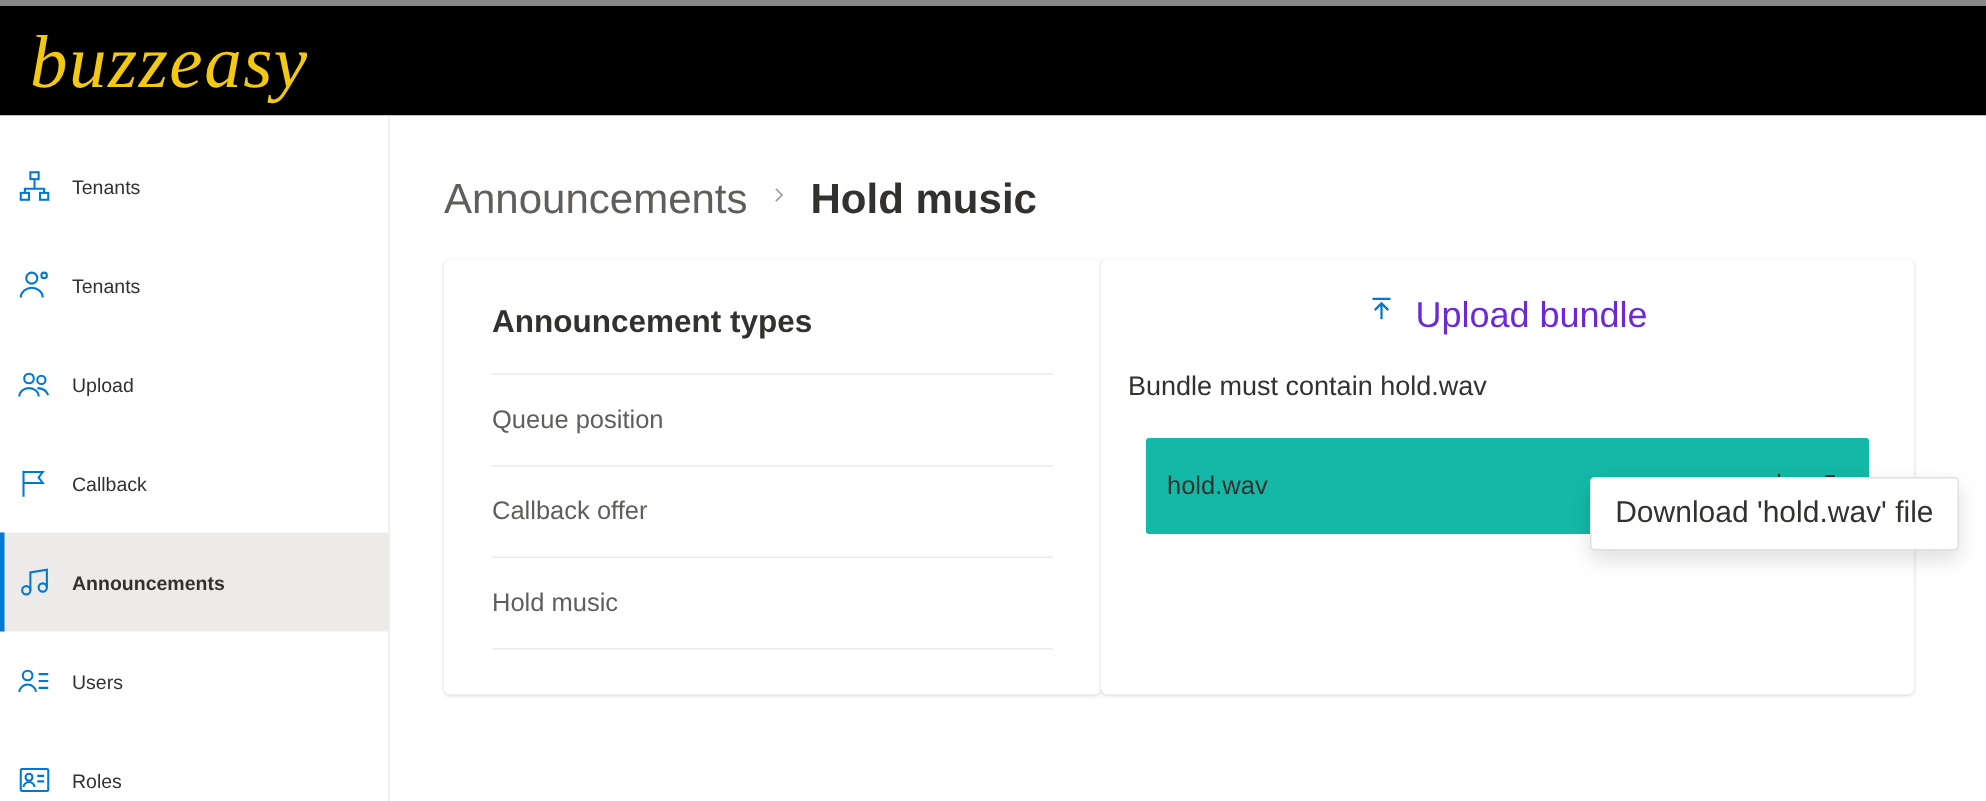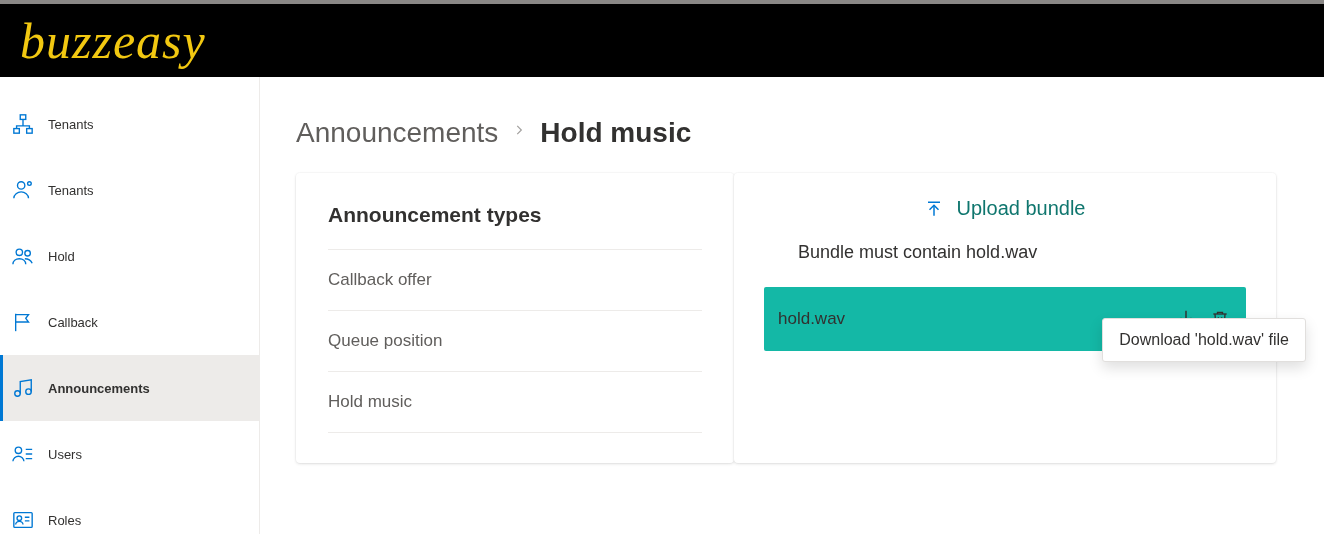--- a/index.html
+++ b/index.html
@@ -117,38 +117,37 @@
     }
     .type-item {
       padding: 20px 0;
       border-bottom: 1px solid #edebe9;
       font-size: 17px;
       color: #605e5c;
       cursor: pointer;
     }
     .upload-action {
       display: flex;
-      align-items: center;
+      align-items: flex-start;
       justify-content: center;
       gap: 14px;
       padding: 0 0 22px 0;
-      font-size: 20px;
-      color: #0f766e;
+      font-size: 24px;
+      color: #6d28d9;
       cursor: pointer;
     }
     .upload-icon {
       width: 18px;
       height: 18px;
       color: #0078d4;
     }
     .note {
       font-size: 18px;
       color: #323130;
       padding: 0 10px 24px 0;
-      margin-left: 46px;
     }
     .files-section {
       padding: 0 12px;
     }
     .files-title {
       font-size: 20px;
       font-weight: 600;
       color: #323130;
       margin-bottom: 20px;
     }
@@ -177,21 +176,21 @@
     }
     .tooltip {
       position: absolute;
       top: 145px;
       right: -30px;
       background: #fff;
       border: 1px solid #e1dfdd;
       border-radius: 3px;
       box-shadow: 0 6px 14px rgba(0,0,0,0.13);
       padding: 12px 16px;
-      font-size: 16px;
+      font-size: 20px;
       color: #323130;
       white-space: nowrap;
     }
   </style>
 </head>
 <body>
 
 <div class="topbar-sep"></div>
 
 <div class="header">
@@ -221,21 +220,21 @@
       <span>Tenants</span>
     </div>
 
     <div class="sidebar-item">
       <svg class="sidebar-icon" viewBox="0 0 24 24" fill="none" stroke="currentColor" stroke-width="1.5">
         <circle cx="8" cy="8" r="3.5"></circle>
         <circle cx="17" cy="9" r="3"></circle>
         <path d="M1 21c0-3.5 3-6 7-6s7 2.5 7 6"></path>
         <path d="M14 15c2 0 6 .5 8 5"></path>
       </svg>
-      <span>Hold</span>
+      <span>Upload</span>
     </div>
 
     <div class="sidebar-item">
       <svg class="sidebar-icon" viewBox="0 0 24 24" fill="none" stroke="currentColor" stroke-width="1.5">
         <path d="M4 22V3"></path>
         <path d="M4 4h14l-3 4 3 4H4"></path>
       </svg>
       <span>Callback</span>
     </div>
 
@@ -278,22 +277,22 @@
             <path d="M9 5l7 7-7 7"></path>
           </svg>
       </span>
       <span class="current">Hold music</span>
     </div>
 
     <div class="panels">
 
       <div class="card card-left">
         <div class="card-title">Announcement types</div>
+        <div class="type-item">Queue position</div>
         <div class="type-item">Callback offer</div>
-        <div class="type-item">Queue position</div>
         <div class="type-item">Hold music</div>
       </div>
 
       <div class="card card-right">
         <div class="upload-action">
           <svg class="upload-icon" viewBox="0 0 24 24" fill="none" stroke="currentColor" stroke-width="2">
             <path d="M4 3h16"></path>
             <path d="M12 21V7"></path>
             <path d="M6 13l6-6 6 6"></path>
           </svg>

